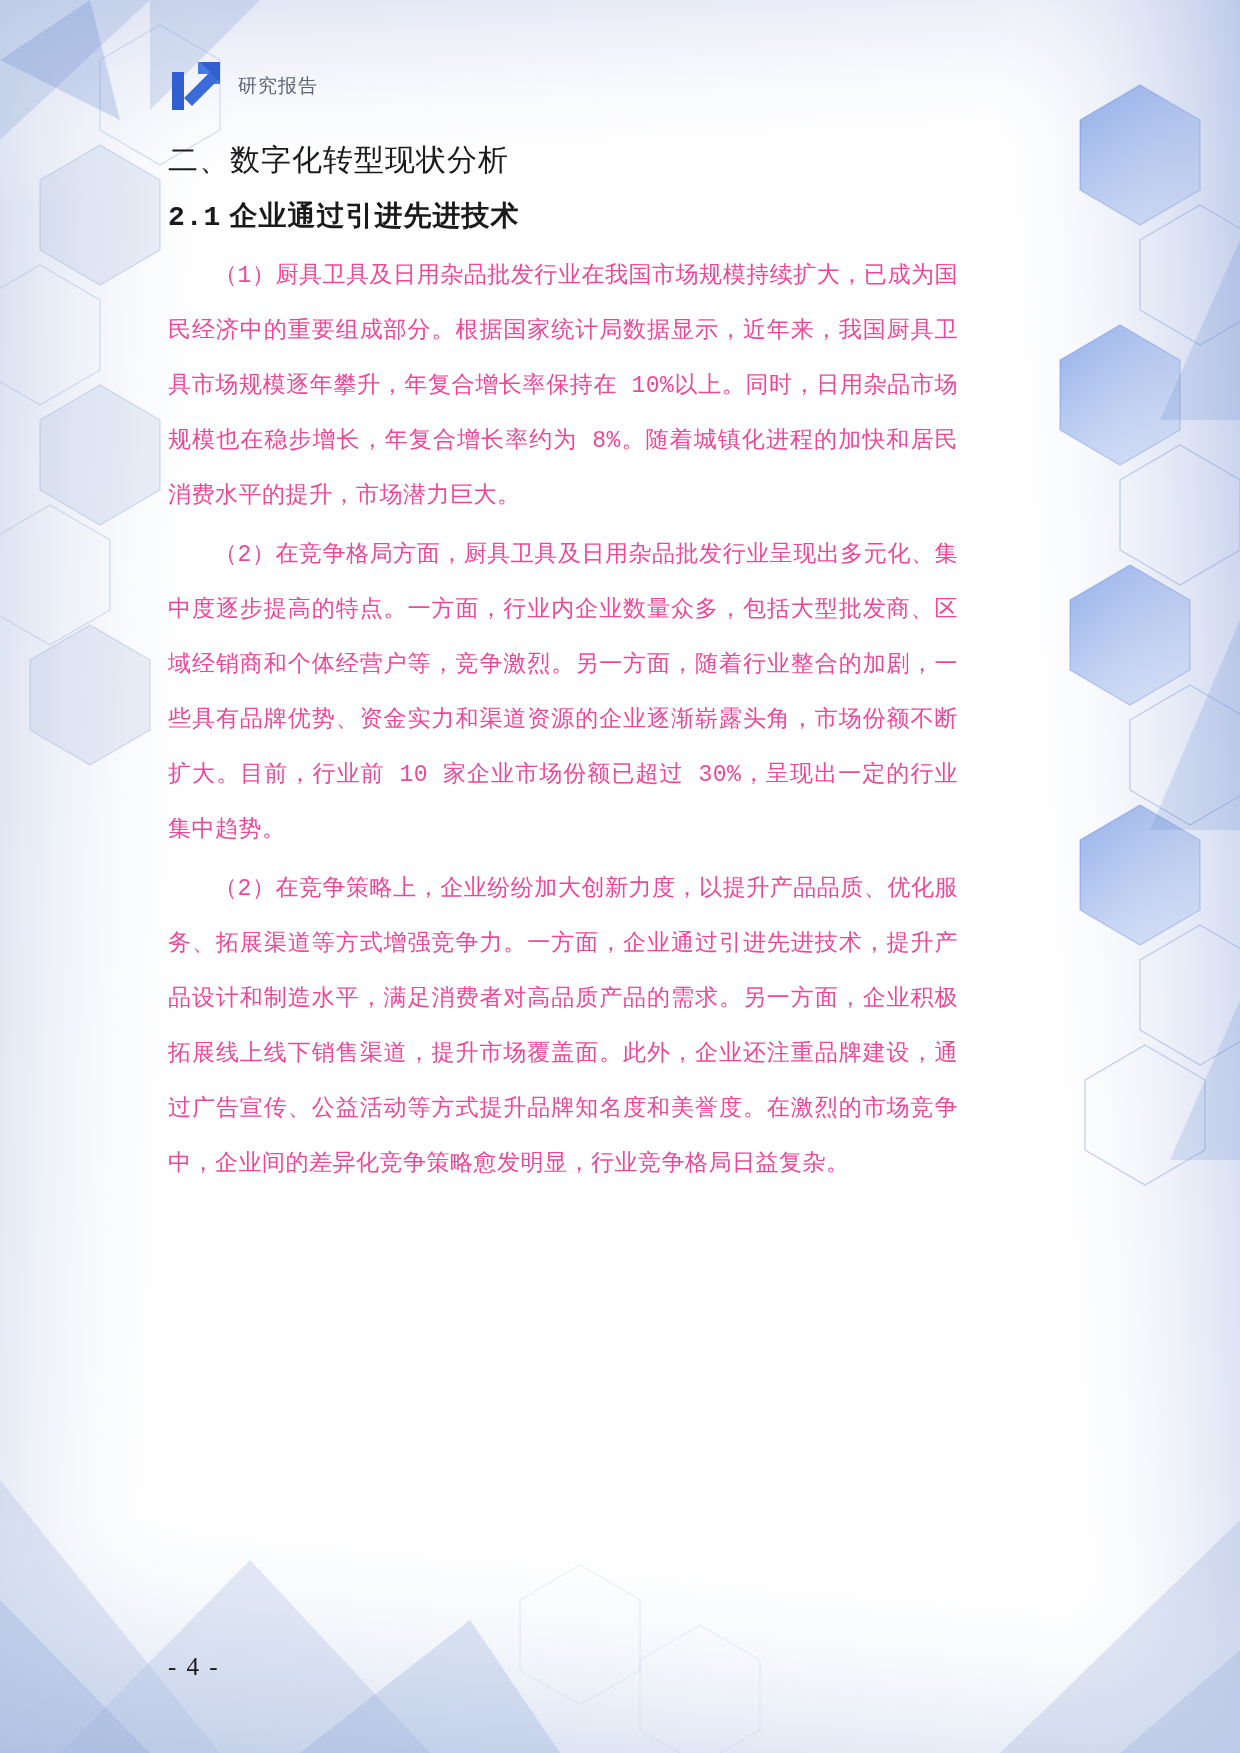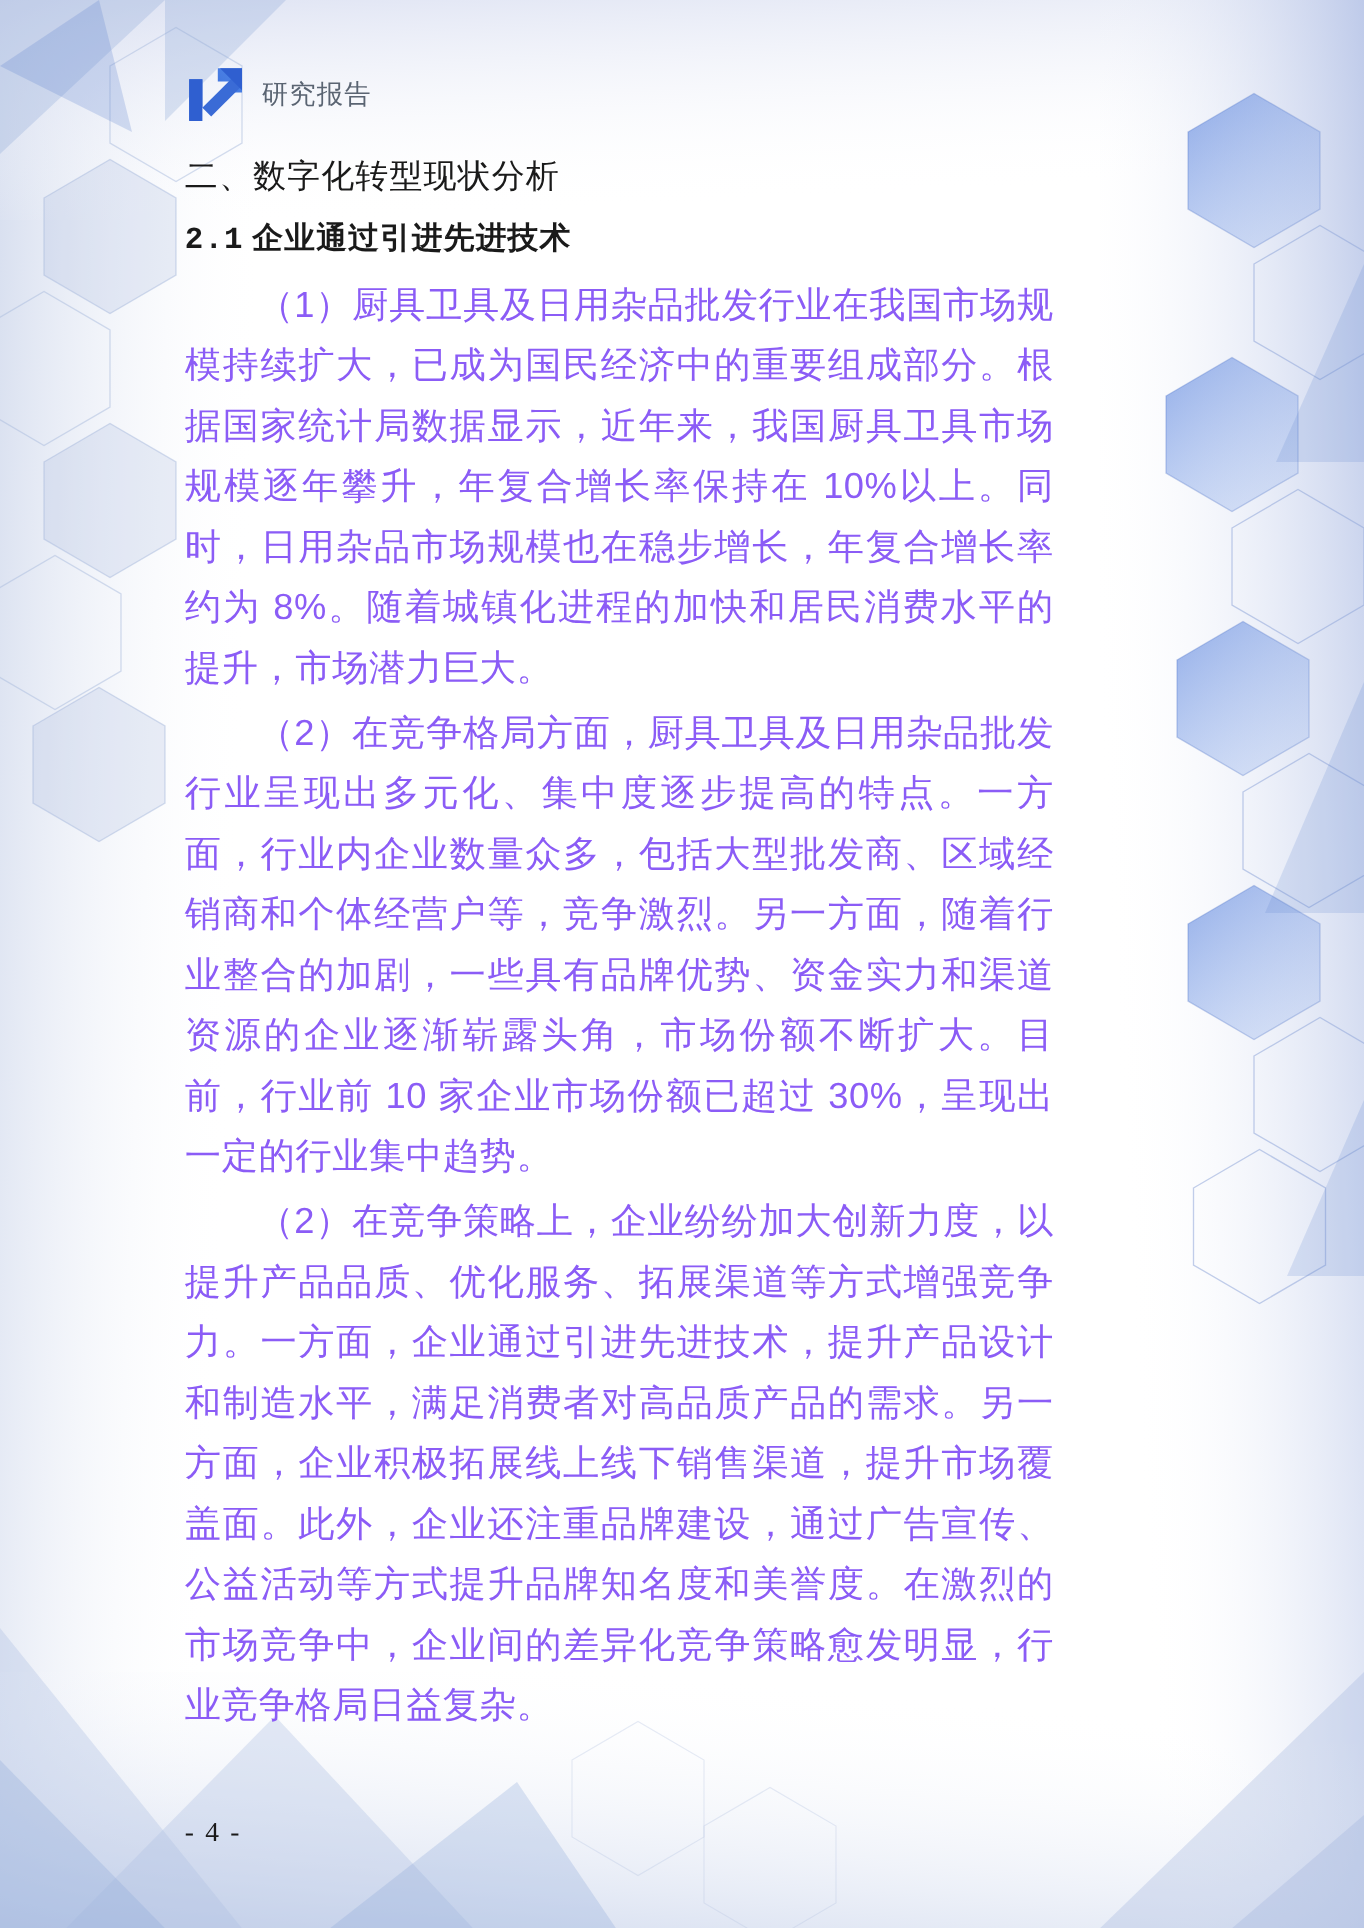--- a/index.html
+++ b/index.html
@@ -40,21 +40,21 @@
     align-items: center;
     gap: 14px;
   }
   .logo-mark {
     width: 56px;
     height: 56px;
     position: relative;
   }
   .logo-label {
     font-family: Liberation Serif, serif;
-    font-size: 24px;
+    font-size: 19px;
     color: #5a6472;
     letter-spacing: 1px;
     white-space: nowrap;
   }
 
   
   .content {
     position: absolute;
     left: 168px;
     top: 140px;
@@ -74,24 +74,24 @@
     font-weight: bold;
     color: #1a1a1a;
     margin: 0 0 14px 0;
     letter-spacing: 1px;
   }
   h2.sub-title .num {
     font-family: Liberation Mono, monospace;
     font-weight: bold;
   }
   p.para {
-    font-family: Liberation Sans, sans-serif;
-    font-size: 33px;
+    font-family: Liberation Mono, monospace;
+    font-size: 23px;
     line-height: 55px;
-    color: #8b5cf6;
+    color: #ec4899;
     margin: 0 0 4px 0;
     text-align: justify;
     text-justify: inter-ideograph;
     text-indent: 2em;
     letter-spacing: 0.5px;
   }
 
   
   .footer {
     position: absolute;

